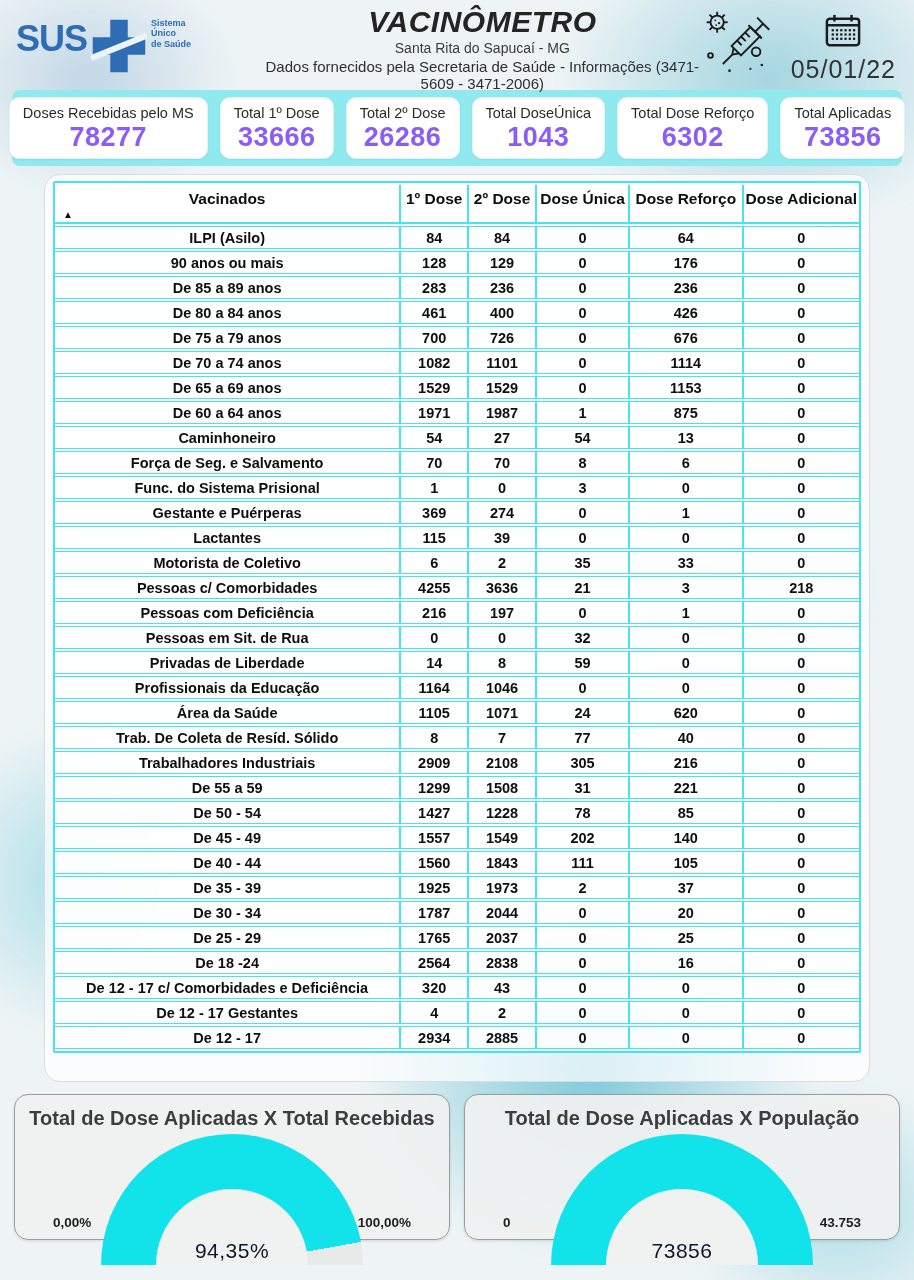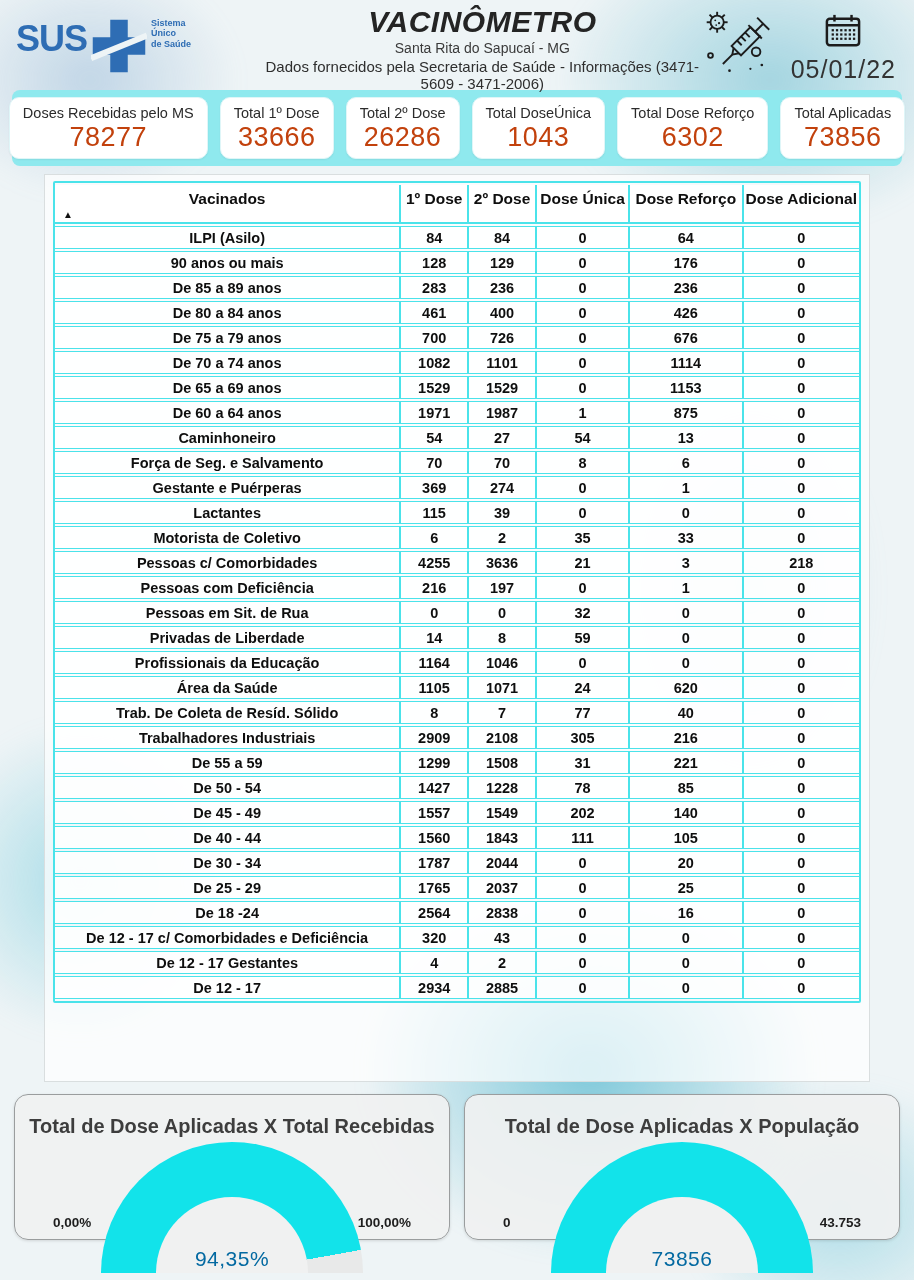--- a/index.html
+++ b/index.html
@@ -37,27 +37,27 @@
   
   .band {
     margin:0 12px; height:76px; background:#8fe9ee; border-radius:8px;
     display:flex; align-items:center; justify-content:center; gap:12px; padding:0 28px;
   }
   .kpi {
     background:#ffffff; border:1px solid #dff6f8; border-radius:10px;
     padding:7px 13px 5px; text-align:center; box-shadow:0 1px 2px rgba(0,0,0,.06);
   }
   .kpi-label { font-size:14.5px; color:#2b2b2b; white-space:nowrap; }
-  .kpi-value { font-size:27px; color:#c2410c; font-weight:400; margin-top:1px; letter-spacing:.5px; }
+  .kpi-value { font-size:27px; color:#8b5cf6; font-weight:700; margin-top:1px; letter-spacing:.5px; }
 
   
   .table-card {
     margin:8px 44px 0; height:908px;
     background:rgba(255,255,255,.72);
-    border:1px solid #d9dedf; border-radius:0;
+    border:1px solid #d9dedf; border-radius:16px;
     padding:6px 8px;
   }
   .table-frame { border:2px solid #4ae3ea; border-radius:2px; background:transparent; }
   table { width:100%; border-collapse:separate; border-spacing:0 2px; }
   thead th {
     background:rgba(255,255,255,.9);
     font-size:15.5px; font-weight:700; color:#0e0e0e;
     padding:5px 2px 14px; position:relative;
     border-bottom:2px solid #4ae3ea;
   }
@@ -72,35 +72,35 @@
   th.v, td.v { border-left:2px solid #4ae3ea; }
   col.c-cat { width:340px; } col.c1 { width:67px; } col.c2 { width:67px; }
   col.c3 { width:92px; } col.c4 { width:112px; } col.c5 { width:116px; }
 
   
   .gauges { margin:12px 14px 0; display:flex; gap:14px; }
   .gauge-card {
     position:relative; flex:1; height:146px;
     background:rgba(240,241,241,.92);
     border:1px solid #9a9d9e; border-radius:14px;
-    padding-top:20px; box-shadow:0 1px 3px rgba(0,0,0,.12);
+    padding-top:12px; box-shadow:0 1px 3px rgba(0,0,0,.12);
   }
   .gauge-title { text-align:center; font-size:20px; font-weight:700; color:#3d3d3d; }
   .gauge { position:relative; width:262px; height:131px; margin:4px auto 0; }
   .gauge-fill {
     position:absolute; inset:0; border-radius:131px 131px 0 0;
     background:conic-gradient(from 270deg at 50% 100%, var(--gc,#12e3ea) 0 var(--fill,180deg), #e8e9e9 var(--fill,180deg) 180deg);
   }
   .gauge-inner {
     position:absolute; left:50%; transform:translateX(-50%); bottom:0;
     width:152px; height:76px; border-radius:76px 76px 0 0; background:#f0f1f1;
   }
   .gauge-value {
     position:absolute; left:0; right:0; bottom:2px; text-align:center;
-    font-size:21px; color:#0369a1; letter-spacing:.5px;
+    font-size:21px; color:#0f172a; letter-spacing:.5px;
   }
   .gauge-min, .gauge-max { position:absolute; bottom:9px; font-size:13.5px; font-weight:700; color:#1d1d1d; }
   .gauge-min { left:38px;text-align:center; } .gauge-max { right:38px; }
 </style>
 </head>
 <body>
 
 <div class="bg-decor">
   <div class="blob b1"></div>
     <div class="blob b2"></div>
@@ -328,20 +328,28 @@
             </tr>
             <tr>
               <td>Força de Seg. e Salvamento</td>
               <td class="v">70</td>
               <td class="v">70</td>
               <td class="v">8</td>
               <td class="v">6</td>
               <td class="v">0</td>
             </tr>
             <tr>
+              <td>Func. do Sistema Prisional</td>
+              <td class="v">1</td>
+              <td class="v">0</td>
+              <td class="v">3</td>
+              <td class="v">0</td>
+              <td class="v">0</td>
+            </tr>
+            <tr>
               <td>Gestante e Puérperas</td>
               <td class="v">369</td>
               <td class="v">274</td>
               <td class="v">0</td>
               <td class="v">1</td>
               <td class="v">0</td>
             </tr>
             <tr>
               <td>Lactantes</td>
               <td class="v">115</td>
@@ -445,20 +453,28 @@
               <td class="v">202</td>
               <td class="v">140</td>
               <td class="v">0</td>
             </tr>
             <tr>
               <td>De 40 - 44</td>
               <td class="v">1560</td>
               <td class="v">1843</td>
               <td class="v">111</td>
               <td class="v">105</td>
+              <td class="v">0</td>
+            </tr>
+            <tr>
+              <td>De 35 - 39</td>
+              <td class="v">1925</td>
+              <td class="v">1973</td>
+              <td class="v">2</td>
+              <td class="v">37</td>
               <td class="v">0</td>
             </tr>
             <tr>
               <td>De 30 - 34</td>
               <td class="v">1787</td>
               <td class="v">2044</td>
               <td class="v">0</td>
               <td class="v">20</td>
               <td class="v">0</td>
             </tr>

